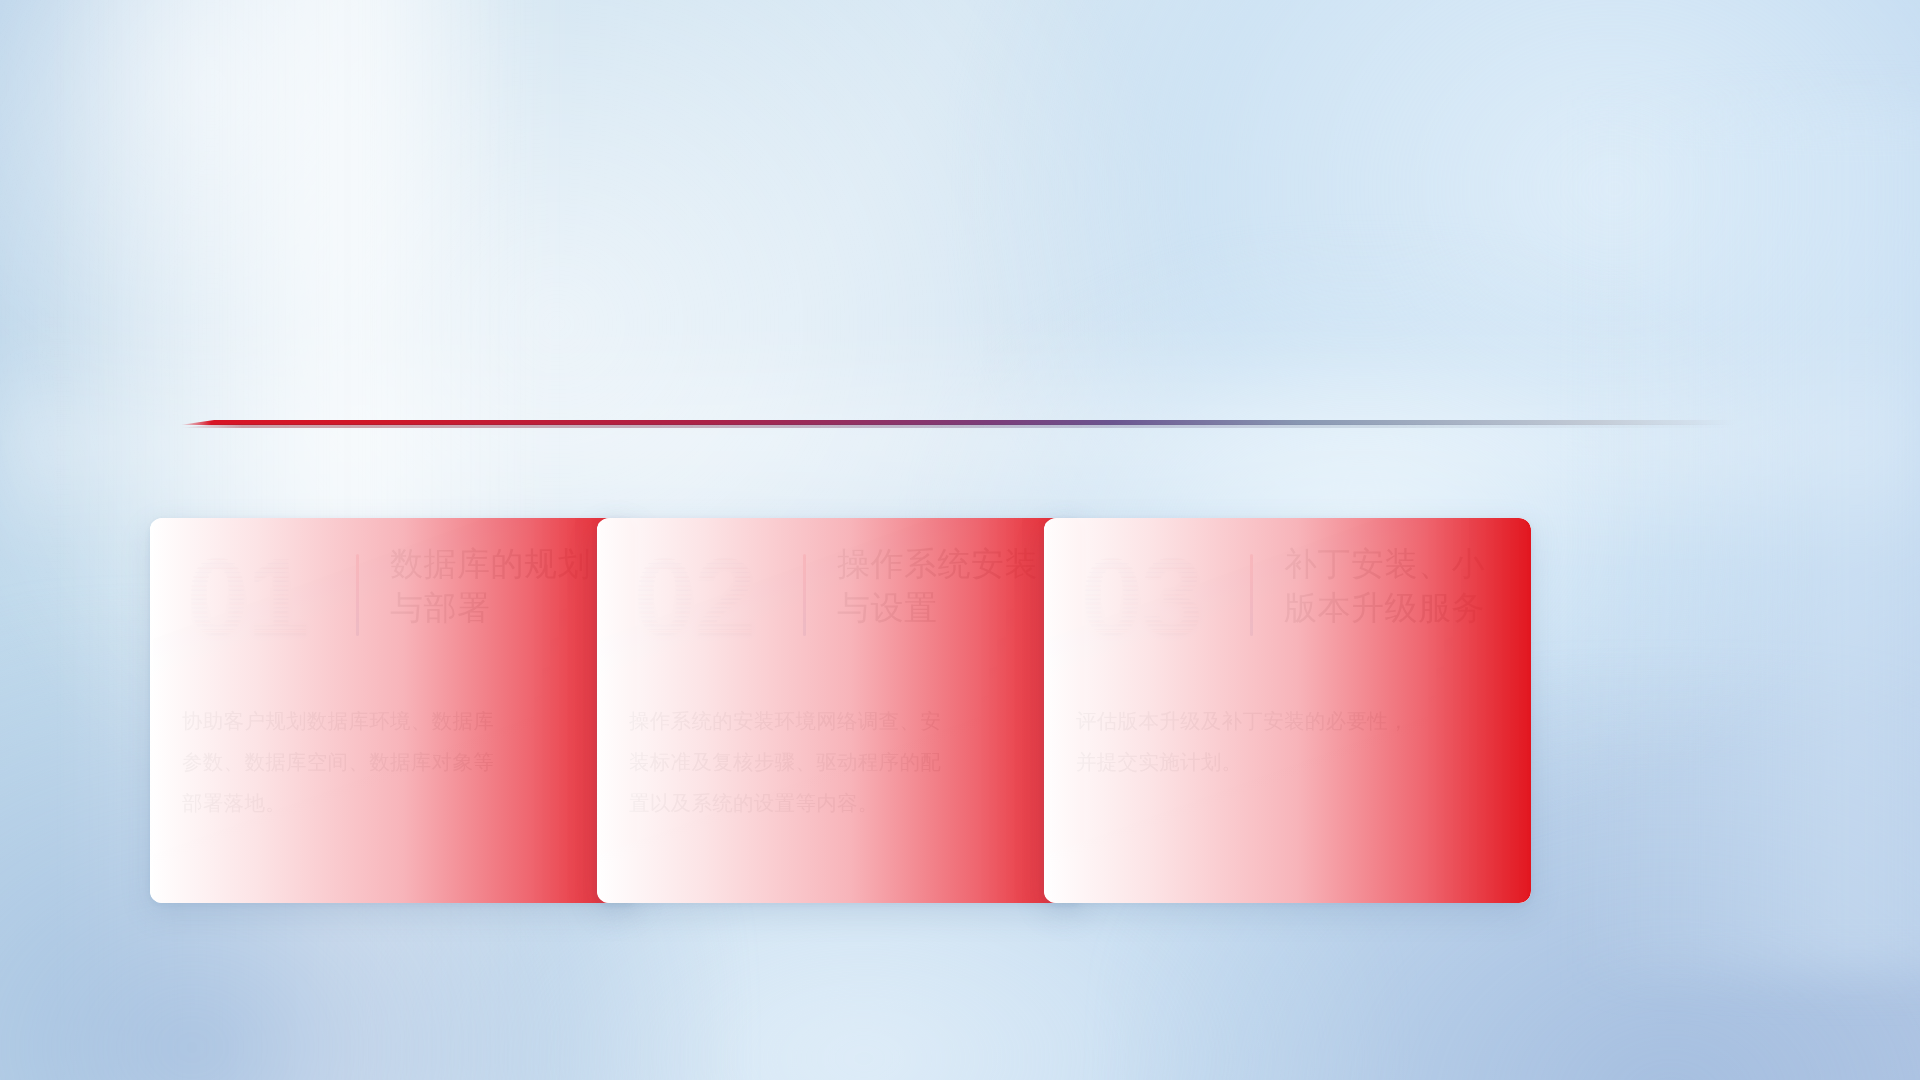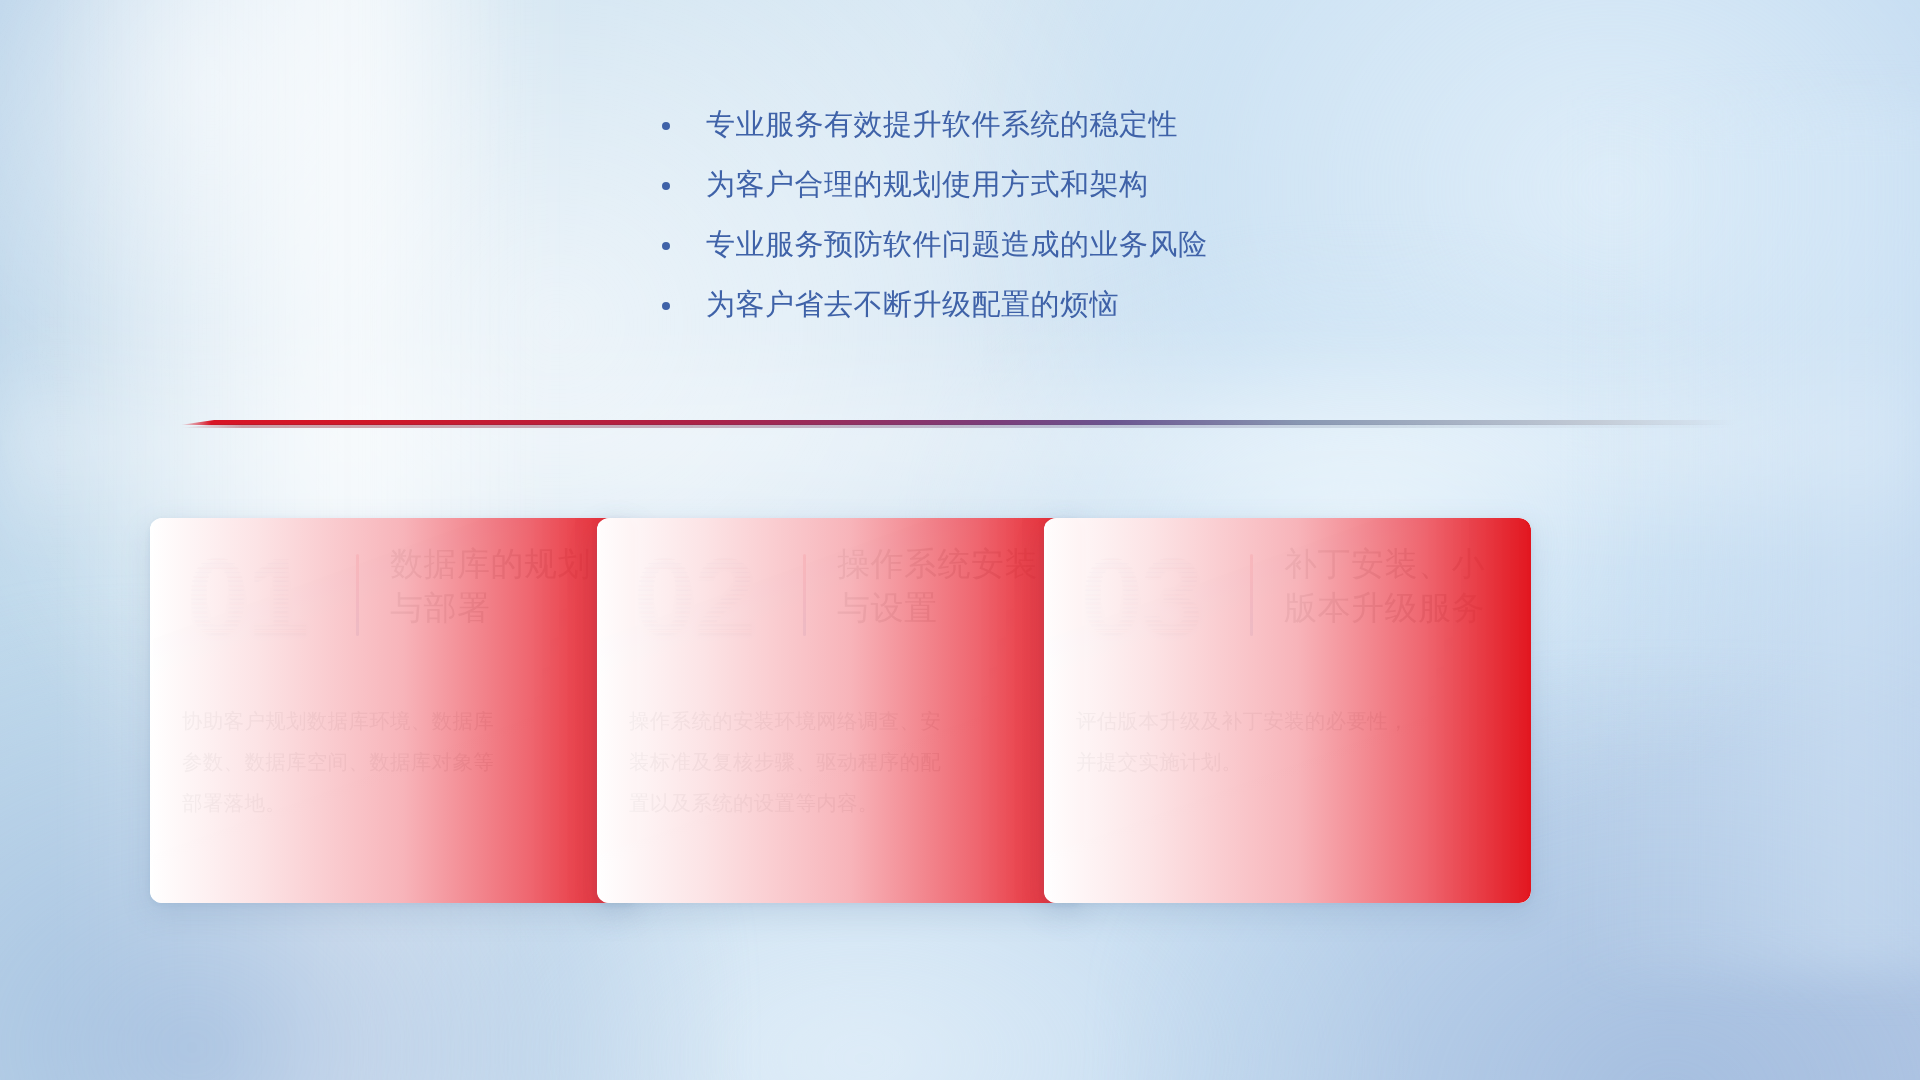--- a/index.html
+++ b/index.html
@@ -243,38 +243,20 @@
   <div class="bgl bg-g9"></div>
   <div class="bgl bg-g2"></div>
   <div class="bgl bg-g8"></div>
   <div class="bgl bg-g5"></div>
   <div class="bgl bg-g6"></div>
   <div class="bgl bg-g10"></div>
 </div>
 
 <div id="stage">
 
-  <div class="bullets">
-    <div class="bullet">
-      <span class="dot"></span>
-      <span class="btxt">专业服务有效提升软件系统的稳定性</span>
-    </div>
-    <div class="bullet">
-      <span class="dot"></span>
-      <span class="btxt">为客户合理的规划使用方式和架构</span>
-    </div>
-    <div class="bullet">
-      <span class="dot"></span>
-      <span class="btxt">专业服务预防软件问题造成的业务风险</span>
-    </div>
-    <div class="bullet">
-      <span class="dot"></span>
-      <span class="btxt">为客户省去不断升级配置的烦恼</span>
-    </div>
-  </div>
 
   <div class="divider">
     <div class="top"></div>
     <div class="shade"></div>
   </div>
 
   <div class="cards">
 
     <div class="card" id="card-0">
       <div class="card-head">

